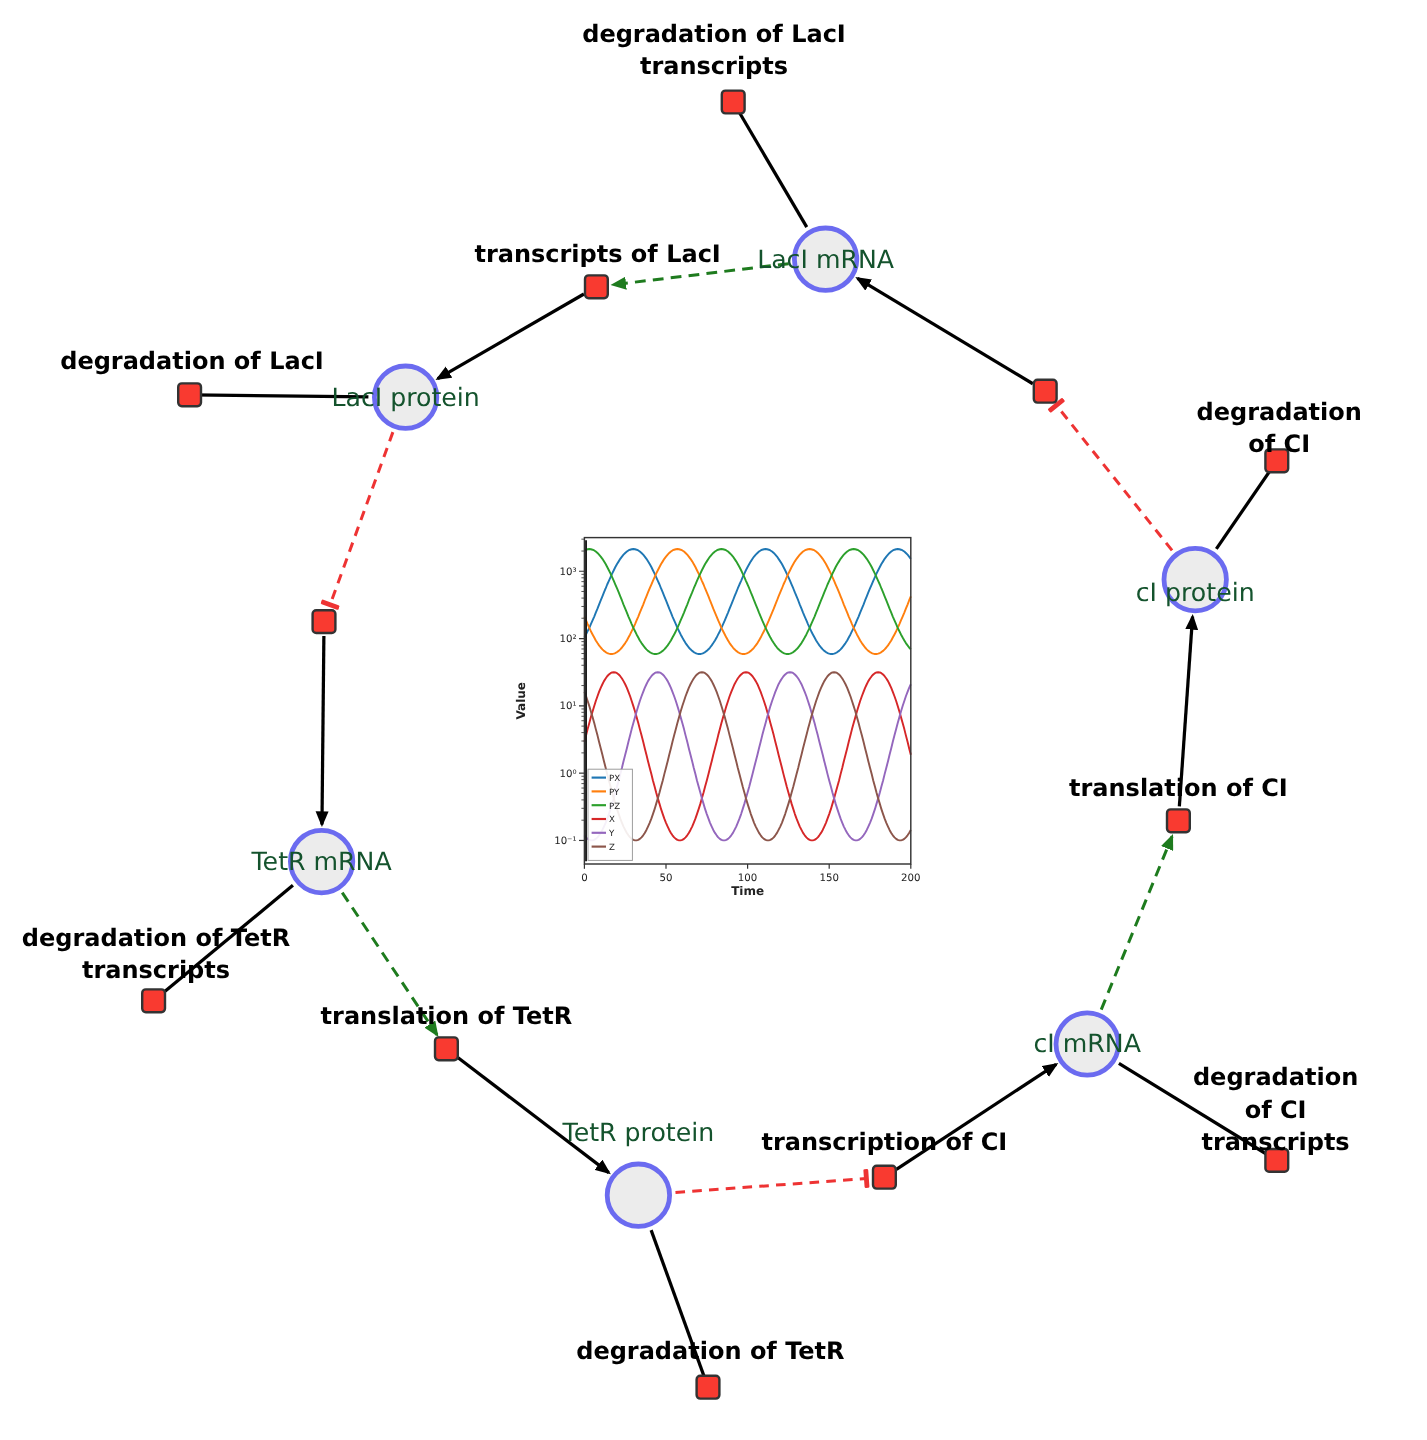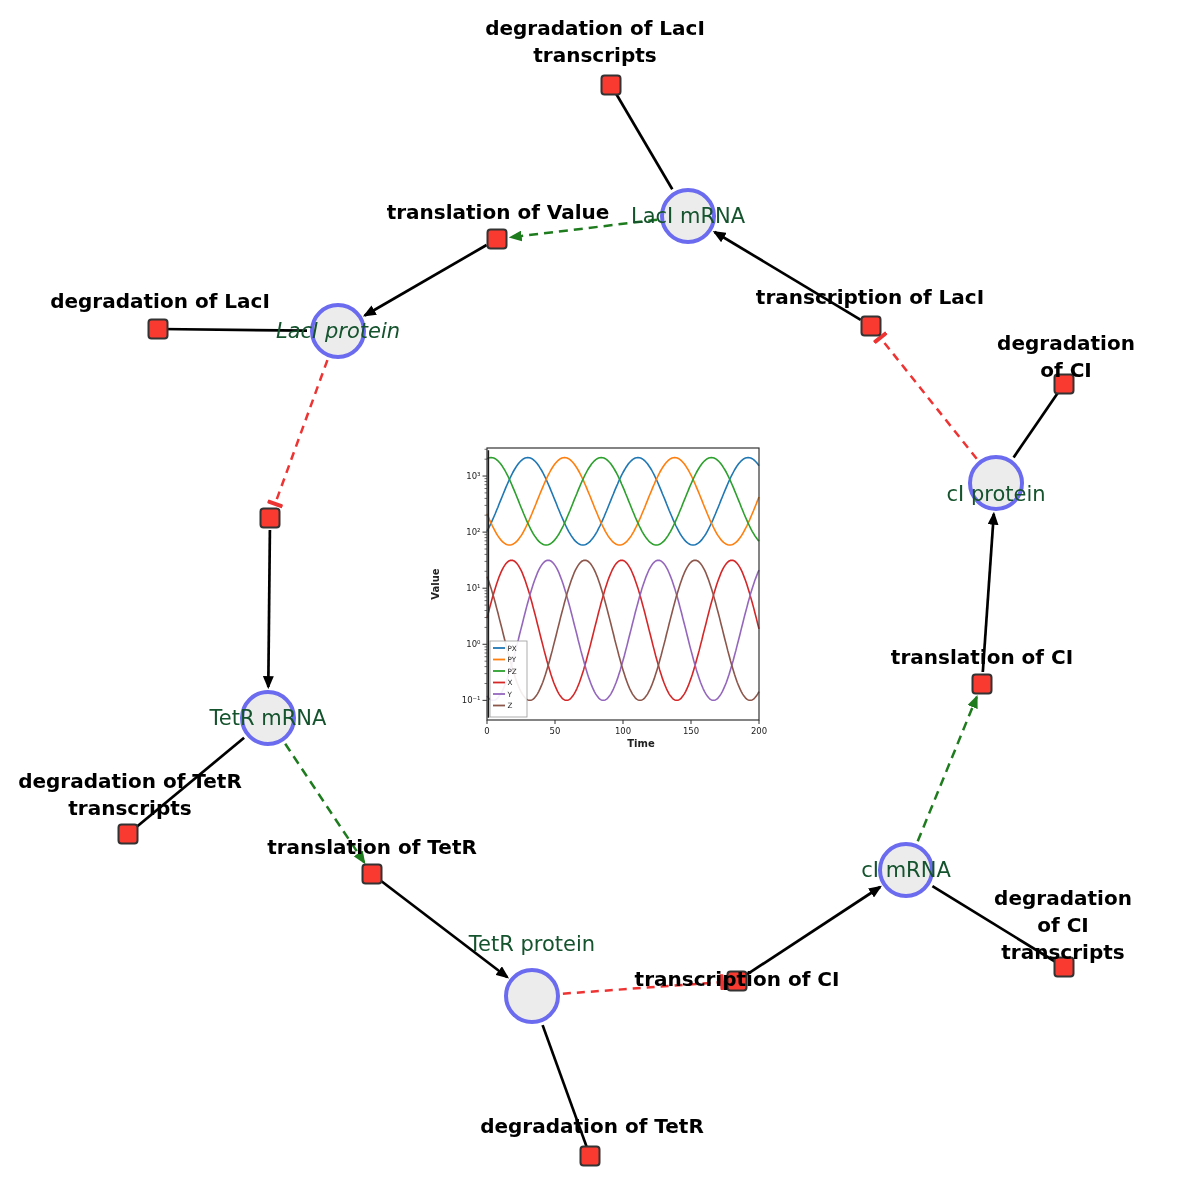--- a/index.html
+++ b/index.html
@@ -24,21 +24,21 @@
     position:absolute; transform:translate(-50%,-50%); z-index:5;
     font-size:20px; font-weight:bold; color:#000; white-space:pre-line;
     text-align:center; line-height:1.35;
   }
   #inset {
     position:absolute; left:425px; top:438px; width:345px; height:322px;
     background:#ffffff; z-index:6;
   }
   #chart-svg { position:absolute; left:0; top:0; }
   .axlabel { position:absolute; font-size:10px; font-weight:bold; color:#222; z-index:7; }
-  #chart-xlabel { left:216px; top:300px; transform:translateX(-50%); }
+  #chart-xlabel { left:198px; top:300px; transform:translateX(-50%); }
   #chart-ylabel { left:10px; top:146px; transform:translate(-50%,-50%) rotate(-90deg); }
 </style>
 </head>
 <body>
 
 <div id="canvas">
   <svg id="edges-svg" width="1189" height="1200">
       <defs>
   <marker id="arrow-black" viewBox="0 0 12 10" refX="10" refY="5" markerWidth="13" markerHeight="11" orient="auto" markerUnits="userSpaceOnUse">
           <path d="M0,0 L12,5 L0,10 z" fill="#000000"></path>
@@ -66,53 +66,52 @@
       <line x1="285.2" y1="743.8" x2="364.2" y2="862.4" stroke="#1e7b1e" stroke-width="2.5" stroke-dasharray="9,6" marker-end="url(#arrow-green)"></line>
       <line x1="917.7" y1="841.3" x2="976.7" y2="697.0" stroke="#1e7b1e" stroke-width="2.5" stroke-dasharray="9,6" marker-end="url(#arrow-green)"></line>
       <line x1="327.4" y1="360.1" x2="275.1" y2="503.9" stroke="#ee3333" stroke-width="2.5" stroke-dasharray="8,6" marker-end="url(#tbar-red)"></line>
       <line x1="562.9" y1="993.7" x2="722.0" y2="982.1" stroke="#ee3333" stroke-width="2.5" stroke-dasharray="8,6" marker-end="url(#tbar-red)"></line>
       <line x1="976.7" y1="458.7" x2="880.3" y2="337.7" stroke="#ee3333" stroke-width="2.5" stroke-dasharray="8,6" marker-end="url(#tbar-red)"></line>
     </svg>
   <div id="nodes-layer">
       <div class="species-node" style="left: 688px; top: 216px;"></div>
       <div class="species-label" style="left: 688px; top: 216px;">LacI mRNA</div>
       <div class="species-node" style="left: 338px; top: 331px;"></div>
-      <div class="species-label" style="left: 338px; top: 331px; font-style: italic;">LacI protein</div>
+      <div class="species-label" style="left: 338px; top: 331px;">LacI protein</div>
       <div class="species-node" style="left: 268px; top: 718px;"></div>
       <div class="species-label" style="left: 268px; top: 718px;">TetR mRNA</div>
       <div class="species-node" style="left: 532px; top: 996px;"></div>
       <div class="species-label" style="left: 532px; top: 944px;">TetR protein</div>
       <div class="species-node" style="left: 906px; top: 870px;"></div>
       <div class="species-label" style="left: 906px; top: 870px;">cI mRNA</div>
       <div class="species-node" style="left: 996px; top: 483px;"></div>
       <div class="species-label" style="left: 996px; top: 494px;">cI protein</div>
       <div class="reaction-node" style="left: 611px; top: 85px;"></div>
       <div class="reaction-label" style="left: 595px; top: 42px;">degradation of LacI
 transcripts</div>
       <div class="reaction-node" style="left: 497px; top: 239px;"></div>
-      <div class="reaction-label" style="left: 498px; top: 212px;">translation of Value</div>
+      <div class="reaction-label" style="left: 498px; top: 212px;">transcripts of LacI</div>
       <div class="reaction-node" style="left: 158px; top: 329px;"></div>
       <div class="reaction-label" style="left: 160px; top: 301px;">degradation of LacI</div>
       <div class="reaction-node" style="left: 871px; top: 326px;"></div>
-      <div class="reaction-label" style="left: 870px; top: 297px;">transcription of LacI</div>
       <div class="reaction-node" style="left: 1064px; top: 384px;"></div>
       <div class="reaction-label" style="left: 1066px; top: 357px;">degradation of CI</div>
       <div class="reaction-node" style="left: 270px; top: 518px;"></div>
       <div class="reaction-node" style="left: 982px; top: 684px;"></div>
       <div class="reaction-label" style="left: 982px; top: 657px;">translation of CI</div>
       <div class="reaction-node" style="left: 128px; top: 834px;"></div>
       <div class="reaction-label" style="left: 130px; top: 795px;">degradation of TetR
 transcripts</div>
       <div class="reaction-node" style="left: 372px; top: 874px;"></div>
       <div class="reaction-label" style="left: 372px; top: 847px;">translation of TetR</div>
       <div class="reaction-node" style="left: 1064px; top: 967px;"></div>
       <div class="reaction-label" style="left: 1063px; top: 925px;">degradation of CI
 transcripts</div>
       <div class="reaction-node" style="left: 737px; top: 981px;"></div>
-      <div class="reaction-label" style="left: 737px; top: 952px; margin-top: 27px;">transcription of CI</div>
+      <div class="reaction-label" style="left: 737px; top: 952px;">transcription of CI</div>
       <div class="reaction-node" style="left: 590px; top: 1156px;"></div>
       <div class="reaction-label" style="left: 592px; top: 1126px;">degradation of TetR</div>
     </div>
   <div id="inset">
     <svg id="chart-svg" width="345" height="322">
         <polyline points="62.0,93.3 63.4,90.7 64.7,88.0 66.1,85.2 67.4,82.1 68.8,79.0 70.2,75.8 71.5,72.5 72.9,69.2 74.2,65.8 75.6,62.4 77.0,59.0 78.3,55.7 79.7,52.4 81.0,49.1 82.4,46.0 83.8,42.9 85.1,40.0 86.5,37.2 87.8,34.5 89.2,32.0 90.6,29.8 91.9,27.7 93.3,25.8 94.6,24.2 96.0,22.8 97.4,21.6 98.7,20.7 100.1,20.1 101.4,19.7 102.8,19.5 104.2,19.7 105.5,20.1 106.9,20.7 108.2,21.6 109.6,22.8 111.0,24.2 112.3,25.8 113.7,27.7 115.0,29.8 116.4,32.0 117.8,34.5 119.1,37.2 120.5,40.0 121.8,42.9 123.2,46.0 124.6,49.1 125.9,52.4 127.3,55.7 128.6,59.0 130.0,62.4 131.4,65.8 132.7,69.2 134.1,72.5 135.4,75.8 136.8,79.0 138.2,82.1 139.5,85.2 140.9,88.0 142.2,90.7 143.6,93.3 145.0,95.7 146.3,97.9 147.7,99.8 149.0,101.6 150.4,103.1 151.8,104.4 153.1,105.4 154.5,106.2 155.8,106.7 157.2,107.0 158.6,107.0 159.9,106.7 161.3,106.2 162.6,105.4 164.0,104.4 165.4,103.1 166.7,101.6 168.1,99.8 169.4,97.9 170.8,95.7 172.2,93.3 173.5,90.7 174.9,88.0 176.2,85.2 177.6,82.1 179.0,79.0 180.3,75.8 181.7,72.5 183.0,69.2 184.4,65.8 185.8,62.4 187.1,59.0 188.5,55.7 189.8,52.4 191.2,49.1 192.6,46.0 193.9,42.9 195.3,40.0 196.6,37.2 198.0,34.5 199.4,32.0 200.7,29.8 202.1,27.7 203.4,25.8 204.8,24.2 206.2,22.8 207.5,21.6 208.9,20.7 210.2,20.1 211.6,19.7 213.0,19.5 214.3,19.7 215.7,20.1 217.0,20.7 218.4,21.6 219.8,22.8 221.1,24.2 222.5,25.8 223.8,27.7 225.2,29.8 226.6,32.0 227.9,34.5 229.3,37.2 230.6,40.0 232.0,42.9 233.4,46.0 234.7,49.1 236.1,52.4 237.4,55.7 238.8,59.0 240.2,62.4 241.5,65.8 242.9,69.2 244.2,72.5 245.6,75.8 247.0,79.0 248.3,82.1 249.7,85.2 251.0,88.0 252.4,90.7 253.8,93.3 255.1,95.7 256.5,97.9 257.8,99.8 259.2,101.6 260.6,103.1 261.9,104.4 263.3,105.4 264.6,106.2 266.0,106.7 267.4,107.0 268.7,107.0 270.1,106.7 271.4,106.2 272.8,105.4 274.2,104.4 275.5,103.1 276.9,101.6 278.2,99.8 279.6,97.9 281.0,95.7 282.3,93.3 283.7,90.7 285.0,88.0 286.4,85.2 287.8,82.1 289.1,79.0 290.5,75.8 291.8,72.5 293.2,69.2 294.6,65.8 295.9,62.4 297.3,59.0 298.6,55.7 300.0,52.4 301.4,49.1 302.7,46.0 304.1,42.9 305.4,40.0 306.8,37.2 308.2,34.5 309.5,32.0 310.9,29.8 312.2,27.7 313.6,25.8 315.0,24.2 316.3,22.8 317.7,21.6 319.0,20.7 320.4,20.1 321.8,19.7 323.1,19.5 324.5,19.7 325.8,20.1 327.2,20.7 328.6,21.6 329.9,22.8 331.3,24.2 332.6,25.8 334.0,27.7" fill="none" stroke="#1f77b4" stroke-width="1.6" stroke-linejoin="round"></polyline>
         <polyline points="62.0,75.8 63.4,79.0 64.7,82.1 66.1,85.2 67.4,88.0 68.8,90.7 70.2,93.3 71.5,95.7 72.9,97.9 74.2,99.8 75.6,101.6 77.0,103.1 78.3,104.4 79.7,105.4 81.0,106.2 82.4,106.7 83.8,107.0 85.1,107.0 86.5,106.7 87.8,106.2 89.2,105.4 90.6,104.4 91.9,103.1 93.3,101.6 94.6,99.8 96.0,97.9 97.4,95.7 98.7,93.3 100.1,90.7 101.4,88.0 102.8,85.2 104.2,82.1 105.5,79.0 106.9,75.8 108.2,72.5 109.6,69.2 111.0,65.8 112.3,62.4 113.7,59.0 115.0,55.7 116.4,52.4 117.8,49.1 119.1,46.0 120.5,42.9 121.8,40.0 123.2,37.2 124.6,34.5 125.9,32.0 127.3,29.8 128.6,27.7 130.0,25.8 131.4,24.2 132.7,22.8 134.1,21.6 135.4,20.7 136.8,20.1 138.2,19.7 139.5,19.5 140.9,19.7 142.2,20.1 143.6,20.7 145.0,21.6 146.3,22.8 147.7,24.2 149.0,25.8 150.4,27.7 151.8,29.8 153.1,32.0 154.5,34.5 155.8,37.2 157.2,40.0 158.6,42.9 159.9,46.0 161.3,49.1 162.6,52.4 164.0,55.7 165.4,59.0 166.7,62.4 168.1,65.8 169.4,69.2 170.8,72.5 172.2,75.8 173.5,79.0 174.9,82.1 176.2,85.2 177.6,88.0 179.0,90.7 180.3,93.3 181.7,95.7 183.0,97.9 184.4,99.8 185.8,101.6 187.1,103.1 188.5,104.4 189.8,105.4 191.2,106.2 192.6,106.7 193.9,107.0 195.3,107.0 196.6,106.7 198.0,106.2 199.4,105.4 200.7,104.4 202.1,103.1 203.4,101.6 204.8,99.8 206.2,97.9 207.5,95.7 208.9,93.3 210.2,90.7 211.6,88.0 213.0,85.2 214.3,82.1 215.7,79.0 217.0,75.8 218.4,72.5 219.8,69.2 221.1,65.8 222.5,62.4 223.8,59.0 225.2,55.7 226.6,52.4 227.9,49.1 229.3,46.0 230.6,42.9 232.0,40.0 233.4,37.2 234.7,34.5 236.1,32.0 237.4,29.8 238.8,27.7 240.2,25.8 241.5,24.2 242.9,22.8 244.2,21.6 245.6,20.7 247.0,20.1 248.3,19.7 249.7,19.5 251.0,19.7 252.4,20.1 253.8,20.7 255.1,21.6 256.5,22.8 257.8,24.2 259.2,25.8 260.6,27.7 261.9,29.8 263.3,32.0 264.6,34.5 266.0,37.2 267.4,40.0 268.7,42.9 270.1,46.0 271.4,49.1 272.8,52.4 274.2,55.7 275.5,59.0 276.9,62.4 278.2,65.8 279.6,69.2 281.0,72.5 282.3,75.8 283.7,79.0 285.0,82.1 286.4,85.2 287.8,88.0 289.1,90.7 290.5,93.3 291.8,95.7 293.2,97.9 294.6,99.8 295.9,101.6 297.3,103.1 298.6,104.4 300.0,105.4 301.4,106.2 302.7,106.7 304.1,107.0 305.4,107.0 306.8,106.7 308.2,106.2 309.5,105.4 310.9,104.4 312.2,103.1 313.6,101.6 315.0,99.8 316.3,97.9 317.7,95.7 319.0,93.3 320.4,90.7 321.8,88.0 323.1,85.2 324.5,82.1 325.8,79.0 327.2,75.8 328.6,72.5 329.9,69.2 331.3,65.8 332.6,62.4 334.0,59.0" fill="none" stroke="#ff7f0e" stroke-width="1.6" stroke-linejoin="round"></polyline>
         <polyline points="62.0,20.7 63.4,20.1 64.7,19.7 66.1,19.5 67.4,19.7 68.8,20.1 70.2,20.7 71.5,21.6 72.9,22.8 74.2,24.2 75.6,25.8 77.0,27.7 78.3,29.8 79.7,32.0 81.0,34.5 82.4,37.2 83.8,40.0 85.1,42.9 86.5,46.0 87.8,49.1 89.2,52.4 90.6,55.7 91.9,59.0 93.3,62.4 94.6,65.8 96.0,69.2 97.4,72.5 98.7,75.8 100.1,79.0 101.4,82.1 102.8,85.2 104.2,88.0 105.5,90.7 106.9,93.3 108.2,95.7 109.6,97.9 111.0,99.8 112.3,101.6 113.7,103.1 115.0,104.4 116.4,105.4 117.8,106.2 119.1,106.7 120.5,107.0 121.8,107.0 123.2,106.7 124.6,106.2 125.9,105.4 127.3,104.4 128.6,103.1 130.0,101.6 131.4,99.8 132.7,97.9 134.1,95.7 135.4,93.3 136.8,90.7 138.2,88.0 139.5,85.2 140.9,82.1 142.2,79.0 143.6,75.8 145.0,72.5 146.3,69.2 147.7,65.8 149.0,62.4 150.4,59.0 151.8,55.7 153.1,52.4 154.5,49.1 155.8,46.0 157.2,42.9 158.6,40.0 159.9,37.2 161.3,34.5 162.6,32.0 164.0,29.8 165.4,27.7 166.7,25.8 168.1,24.2 169.4,22.8 170.8,21.6 172.2,20.7 173.5,20.1 174.9,19.7 176.2,19.5 177.6,19.7 179.0,20.1 180.3,20.7 181.7,21.6 183.0,22.8 184.4,24.2 185.8,25.8 187.1,27.7 188.5,29.8 189.8,32.0 191.2,34.5 192.6,37.2 193.9,40.0 195.3,42.9 196.6,46.0 198.0,49.1 199.4,52.4 200.7,55.7 202.1,59.0 203.4,62.4 204.8,65.8 206.2,69.2 207.5,72.5 208.9,75.8 210.2,79.0 211.6,82.1 213.0,85.2 214.3,88.0 215.7,90.7 217.0,93.3 218.4,95.7 219.8,97.9 221.1,99.8 222.5,101.6 223.8,103.1 225.2,104.4 226.6,105.4 227.9,106.2 229.3,106.7 230.6,107.0 232.0,107.0 233.4,106.7 234.7,106.2 236.1,105.4 237.4,104.4 238.8,103.1 240.2,101.6 241.5,99.8 242.9,97.9 244.2,95.7 245.6,93.3 247.0,90.7 248.3,88.0 249.7,85.2 251.0,82.1 252.4,79.0 253.8,75.8 255.1,72.5 256.5,69.2 257.8,65.8 259.2,62.4 260.6,59.0 261.9,55.7 263.3,52.4 264.6,49.1 266.0,46.0 267.4,42.9 268.7,40.0 270.1,37.2 271.4,34.5 272.8,32.0 274.2,29.8 275.5,27.7 276.9,25.8 278.2,24.2 279.6,22.8 281.0,21.6 282.3,20.7 283.7,20.1 285.0,19.7 286.4,19.5 287.8,19.7 289.1,20.1 290.5,20.7 291.8,21.6 293.2,22.8 294.6,24.2 295.9,25.8 297.3,27.7 298.6,29.8 300.0,32.0 301.4,34.5 302.7,37.2 304.1,40.0 305.4,42.9 306.8,46.0 308.2,49.1 309.5,52.4 310.9,55.7 312.2,59.0 313.6,62.4 315.0,65.8 316.3,69.2 317.7,72.5 319.0,75.8 320.4,79.0 321.8,82.1 323.1,85.2 324.5,88.0 325.8,90.7 327.2,93.3 328.6,95.7 329.9,97.9 331.3,99.8 332.6,101.6 334.0,103.1" fill="none" stroke="#2ca02c" stroke-width="1.6" stroke-linejoin="round"></polyline>
         <polyline points="62.0,180.1 63.4,174.8 64.7,169.6 66.1,164.5 67.4,159.6 68.8,154.9 70.2,150.4 71.5,146.2 72.9,142.2 74.2,138.6 75.6,135.2 77.0,132.2 78.3,129.6 79.7,127.4 81.0,125.5 82.4,124.1 83.8,123.0 85.1,122.4 86.5,122.2 87.8,122.4 89.2,123.0 90.6,124.1 91.9,125.5 93.3,127.4 94.6,129.6 96.0,132.2 97.4,135.2 98.7,138.6 100.1,142.2 101.4,146.2 102.8,150.4 104.2,154.9 105.5,159.6 106.9,164.5 108.2,169.6 109.6,174.8 111.0,180.1 112.3,185.5 113.7,190.9 115.0,196.3 116.4,201.8 117.8,207.1 119.1,212.4 120.5,217.5 121.8,222.5 123.2,227.3 124.6,231.9 125.9,236.3 127.3,240.4 128.6,244.2 130.0,247.7 131.4,250.8 132.7,253.6 134.1,256.1 135.4,258.1 136.8,259.8 138.2,261.1 139.5,261.9 140.9,262.3 142.2,262.3 143.6,261.9 145.0,261.1 146.3,259.8 147.7,258.1 149.0,256.1 150.4,253.6 151.8,250.8 153.1,247.7 154.5,244.2 155.8,240.4 157.2,236.3 158.6,231.9 159.9,227.3 161.3,222.5 162.6,217.5 164.0,212.4 165.4,207.1 166.7,201.8 168.1,196.3 169.4,190.9 170.8,185.5 172.2,180.1 173.5,174.8 174.9,169.6 176.2,164.5 177.6,159.6 179.0,154.9 180.3,150.4 181.7,146.2 183.0,142.2 184.4,138.6 185.8,135.2 187.1,132.2 188.5,129.6 189.8,127.4 191.2,125.5 192.6,124.1 193.9,123.0 195.3,122.4 196.6,122.2 198.0,122.4 199.4,123.0 200.7,124.1 202.1,125.5 203.4,127.4 204.8,129.6 206.2,132.2 207.5,135.2 208.9,138.6 210.2,142.2 211.6,146.2 213.0,150.4 214.3,154.9 215.7,159.6 217.0,164.5 218.4,169.6 219.8,174.8 221.1,180.1 222.5,185.5 223.8,190.9 225.2,196.3 226.6,201.8 227.9,207.1 229.3,212.4 230.6,217.5 232.0,222.5 233.4,227.3 234.7,231.9 236.1,236.3 237.4,240.4 238.8,244.2 240.2,247.7 241.5,250.8 242.9,253.6 244.2,256.1 245.6,258.1 247.0,259.8 248.3,261.1 249.7,261.9 251.0,262.3 252.4,262.3 253.8,261.9 255.1,261.1 256.5,259.8 257.8,258.1 259.2,256.1 260.6,253.6 261.9,250.8 263.3,247.7 264.6,244.2 266.0,240.4 267.4,236.3 268.7,231.9 270.1,227.3 271.4,222.5 272.8,217.5 274.2,212.4 275.5,207.1 276.9,201.8 278.2,196.3 279.6,190.9 281.0,185.5 282.3,180.1 283.7,174.8 285.0,169.6 286.4,164.5 287.8,159.6 289.1,154.9 290.5,150.4 291.8,146.2 293.2,142.2 294.6,138.6 295.9,135.2 297.3,132.2 298.6,129.6 300.0,127.4 301.4,125.5 302.7,124.1 304.1,123.0 305.4,122.4 306.8,122.2 308.2,122.4 309.5,123.0 310.9,124.1 312.2,125.5 313.6,127.4 315.0,129.6 316.3,132.2 317.7,135.2 319.0,138.6 320.4,142.2 321.8,146.2 323.1,150.4 324.5,154.9 325.8,159.6 327.2,164.5 328.6,169.6 329.9,174.8 331.3,180.1 332.6,185.5 334.0,190.9" fill="none" stroke="#d62728" stroke-width="1.6" stroke-linejoin="round"></polyline>
         <polyline points="62.0,258.1 63.4,259.8 64.7,261.1 66.1,261.9 67.4,262.3 68.8,262.3 70.2,261.9 71.5,261.1 72.9,259.8 74.2,258.1 75.6,256.1 77.0,253.6 78.3,250.8 79.7,247.7 81.0,244.2 82.4,240.4 83.8,236.3 85.1,231.9 86.5,227.3 87.8,222.5 89.2,217.5 90.6,212.4 91.9,207.1 93.3,201.8 94.6,196.3 96.0,190.9 97.4,185.5 98.7,180.1 100.1,174.8 101.4,169.6 102.8,164.5 104.2,159.6 105.5,154.9 106.9,150.4 108.2,146.2 109.6,142.2 111.0,138.6 112.3,135.2 113.7,132.2 115.0,129.6 116.4,127.4 117.8,125.5 119.1,124.1 120.5,123.0 121.8,122.4 123.2,122.2 124.6,122.4 125.9,123.0 127.3,124.1 128.6,125.5 130.0,127.4 131.4,129.6 132.7,132.2 134.1,135.2 135.4,138.6 136.8,142.2 138.2,146.2 139.5,150.4 140.9,154.9 142.2,159.6 143.6,164.5 145.0,169.6 146.3,174.8 147.7,180.1 149.0,185.5 150.4,190.9 151.8,196.3 153.1,201.8 154.5,207.1 155.8,212.4 157.2,217.5 158.6,222.5 159.9,227.3 161.3,231.9 162.6,236.3 164.0,240.4 165.4,244.2 166.7,247.7 168.1,250.8 169.4,253.6 170.8,256.1 172.2,258.1 173.5,259.8 174.9,261.1 176.2,261.9 177.6,262.3 179.0,262.3 180.3,261.9 181.7,261.1 183.0,259.8 184.4,258.1 185.8,256.1 187.1,253.6 188.5,250.8 189.8,247.7 191.2,244.2 192.6,240.4 193.9,236.3 195.3,231.9 196.6,227.3 198.0,222.5 199.4,217.5 200.7,212.4 202.1,207.1 203.4,201.8 204.8,196.3 206.2,190.9 207.5,185.5 208.9,180.1 210.2,174.8 211.6,169.6 213.0,164.5 214.3,159.6 215.7,154.9 217.0,150.4 218.4,146.2 219.8,142.2 221.1,138.6 222.5,135.2 223.8,132.2 225.2,129.6 226.6,127.4 227.9,125.5 229.3,124.1 230.6,123.0 232.0,122.4 233.4,122.2 234.7,122.4 236.1,123.0 237.4,124.1 238.8,125.5 240.2,127.4 241.5,129.6 242.9,132.2 244.2,135.2 245.6,138.6 247.0,142.2 248.3,146.2 249.7,150.4 251.0,154.9 252.4,159.6 253.8,164.5 255.1,169.6 256.5,174.8 257.8,180.1 259.2,185.5 260.6,190.9 261.9,196.3 263.3,201.8 264.6,207.1 266.0,212.4 267.4,217.5 268.7,222.5 270.1,227.3 271.4,231.9 272.8,236.3 274.2,240.4 275.5,244.2 276.9,247.7 278.2,250.8 279.6,253.6 281.0,256.1 282.3,258.1 283.7,259.8 285.0,261.1 286.4,261.9 287.8,262.3 289.1,262.3 290.5,261.9 291.8,261.1 293.2,259.8 294.6,258.1 295.9,256.1 297.3,253.6 298.6,250.8 300.0,247.7 301.4,244.2 302.7,240.4 304.1,236.3 305.4,231.9 306.8,227.3 308.2,222.5 309.5,217.5 310.9,212.4 312.2,207.1 313.6,201.8 315.0,196.3 316.3,190.9 317.7,185.5 319.0,180.1 320.4,174.8 321.8,169.6 323.1,164.5 324.5,159.6 325.8,154.9 327.2,150.4 328.6,146.2 329.9,142.2 331.3,138.6 332.6,135.2 334.0,132.2" fill="none" stroke="#9467bd" stroke-width="1.6" stroke-linejoin="round"></polyline>

